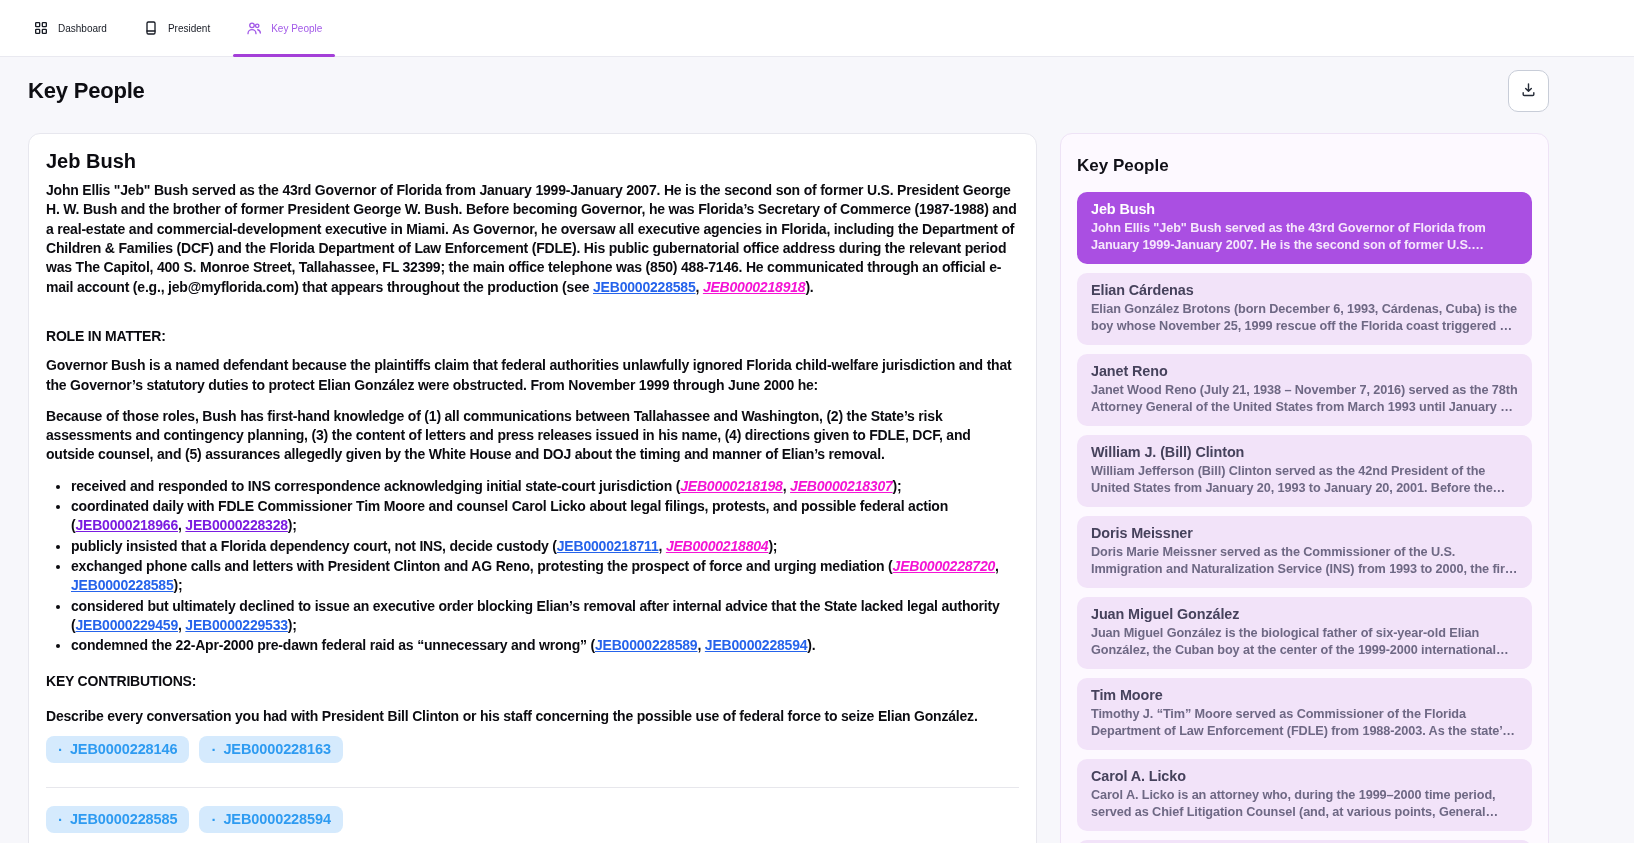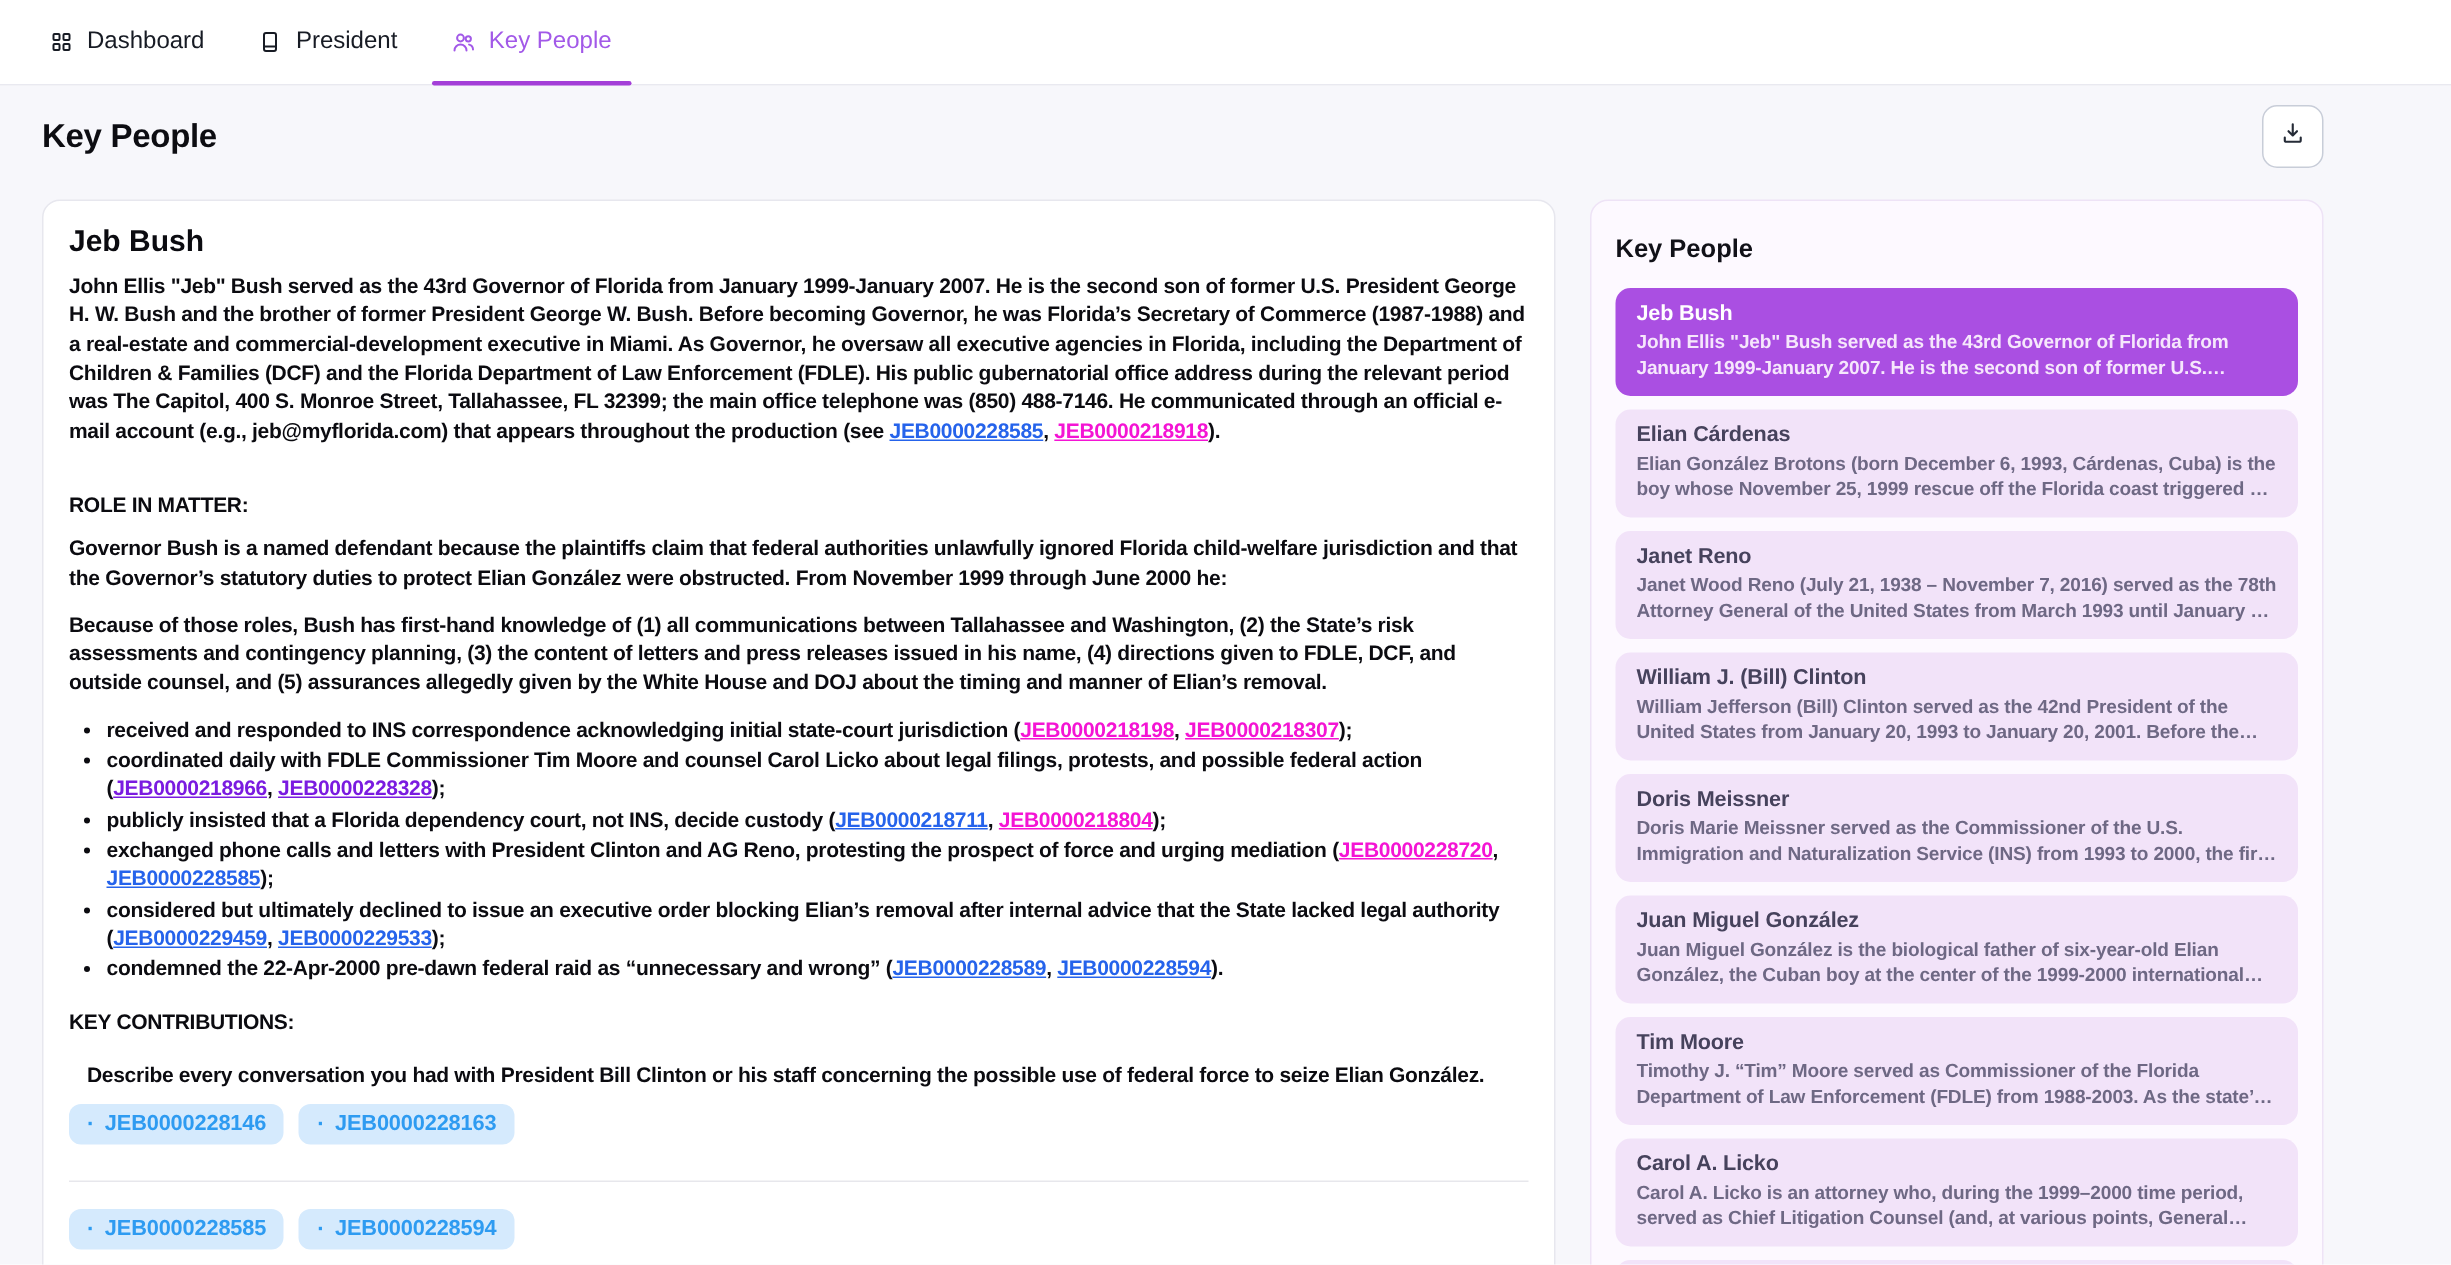--- a/index.html
+++ b/index.html
@@ -10,21 +10,21 @@
     font-family:"Liberation Sans", sans-serif;
     color:#0b0b10;
   }
   
   .navbar {
     height:57px; background:#ffffff; border-bottom:1px solid #e9e9f0;
     display:flex; align-items:stretch; padding-left:20px;
   }
   .tab {
     display:flex; align-items:center; gap:9px; padding:0 13px; margin-right:10px;
-    font-size:16px; color:#171b24; cursor:pointer; position:relative; white-space:nowrap;text-align:right;
+    font-size:10px; color:#171b24; cursor:pointer; position:relative; white-space:nowrap;text-align:right;
   }
   .tab svg { width:16px; height:16px; display:block; }
   .tab.active { color:var(--accent); }
   .tab.active::after {
     content:""; position:absolute; left:0; right:0; bottom:-1px; height:3px;
     background:var(--accent-underline); border-radius:3px;
   }
   
   .page-header { display:flex; justify-content:space-between; align-items:center; padding:13px 85px 21px 28px; }
   .page-title { font-size:22px; font-weight:bold; letter-spacing:-0.2px; color:#0d0d12; }
@@ -43,23 +43,23 @@
   .rich-p, .bullets li, .question, .sec-heading {
     font-size:14px; font-weight:bold; line-height:1.38; letter-spacing:-0.2px; color:#0b0b10;
   }
   .rich-p { margin:0 0 12px; }
   .gap { height:18px; }
   .sec-heading { margin:0 0 10px; }
   ul.bullets { margin:2px 0 16px; padding-left:24px; }
   ul.bullets li { margin:1px; }
   .doclink { text-decoration:underline; cursor:pointer; }
   .doclink.blue { color:var(--link-blue); }
-  .doclink.magenta { color:var(--link-magenta); }
+  .doclink.magenta { color:var(--link-magenta);font-style:italic; }
   .doclink.purple { color:var(--link-purple); }
-  .question { margin:16px 12px 10px; }
+  .question { margin:16px 0 10px; }
   .chip-row { display:flex; gap:10px; margin:0 0 6px; }
   .chip {
     background:var(--chip-bg); color:var(--chip-text); font-weight:bold; font-size:14.5px;
     padding:5px 12px 6px; border-radius:8px; display:inline-flex; gap:7px; align-items:center;
     cursor:pointer; letter-spacing:-0.1px;
   }
   .chip .dot { font-size:15px; line-height:1; }
   hr.divider { border:none; border-top:1px solid #e7e7ec; margin:24px 0 18px; }
   
   .sidebar {

